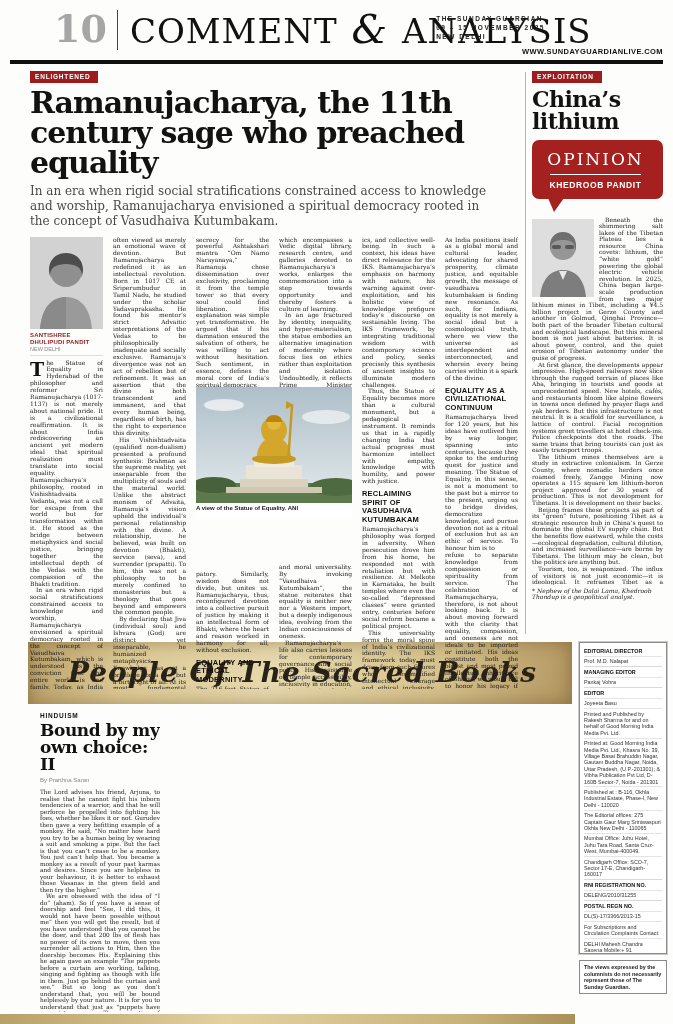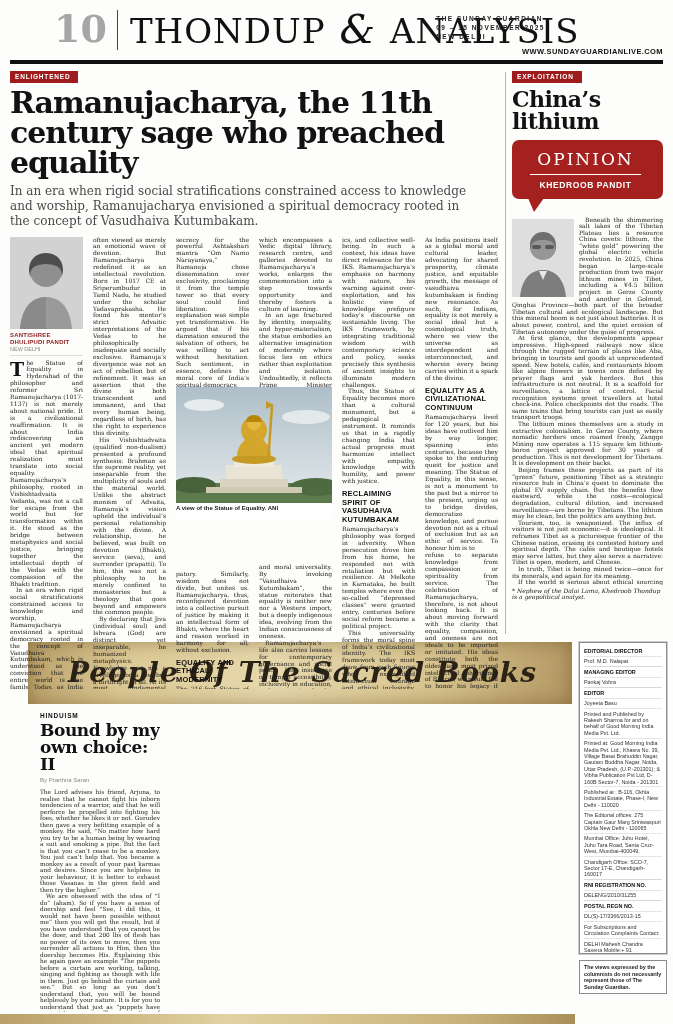--- a/index.html
+++ b/index.html
@@ -18,21 +18,21 @@
   .masthead-title .amp { font-style:italic; font-size:40px; padding:0 2px; }
   .issue-block { position:absolute; right:118px; top:4px; font:bold 6.5px/9px "Liberation Sans", sans-serif; letter-spacing:1.5px; color:#222; text-align:left; }
   .site-url { position:absolute; right:0; bottom:0; font:bold 7.5px "Liberation Sans", sans-serif; color:#111; letter-spacing:0.4px;margin-top:36px; }
   .thick-rule { height:4px; background:#101010; margin:4px 10px 0 10px; }
   
   .kicker { display:inline-block; background:#9e1b1e; color:#fff;
     font:bold 6.5px/1 "Liberation Sans", sans-serif; letter-spacing:0.8px;
     padding:3px 8px 2px 5px; margin:7px 0 5px 0; }
   
   .content-row { display:flex; padding:0 10px; height:572px; }
-  .left-main { width:488px; flex:none; }
+  .left-main { width:488px; flex:none;margin-left:20px; }
   .main-vrule { width:1px; background:#b5b5b5; margin:8px 6px 2px 7px; flex:none; }
   .right-col { flex:1; min-width:0; }
   
   .main-headline { font:bold 30px/30px "DejaVu Serif", serif; letter-spacing:-1px; color:#121212; }
   .standfirst { font:12px/15px "DejaVu Serif", serif; color:#4a4a4a; margin:6px 0 8px 0; width:470px; }
   .columns { position:relative; display:flex; gap:10px; height:452px; overflow:hidden; }
   .col { width:73px; flex:none; overflow:hidden; height:100%; }
   .cpara { font-size:6px; line-height:6.9px; text-align:justify; text-indent:6px; color:#202020; }
   .cpara.ni { text-indent:0; }
   .chead { font:bold 7.5px/8.5px "Liberation Sans", sans-serif; letter-spacing:0.2px; color:#111; margin:5px 0 2px 0; }
@@ -85,21 +85,21 @@
 </style>
 </head>
 <body>
 
 <div class="page">
 
   <div class="header">
     <div class="header-left">
       <div class="pagenum">10</div>
       <div class="head-vrule"></div>
-      <div class="masthead-title"><span>THONDUP</span> <span class="amp">&amp;</span> <span>ANALYSIS</span></div>
+      <div class="masthead-title"><span>COMMENT</span> <span class="amp">&amp;</span> <span>ANALYSIS</span></div>
     </div>
     <div class="issue-block">
       <div>THE SUNDAY GUARDIAN</div>
       <div>09 – 15 NOVEMBER 2025</div>
       <div>NEW DELHI</div>
     </div>
     <div class="site-url">WWW.SUNDAYGUARDIANLIVE.COM</div>
   </div>
   <div class="thick-rule"></div>
 

